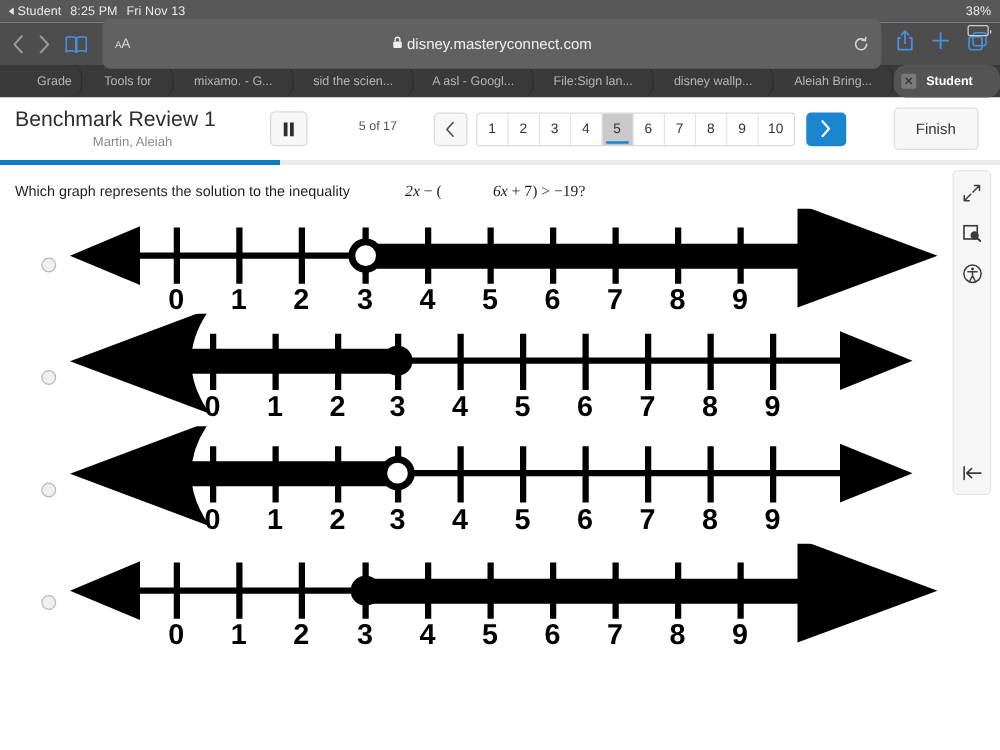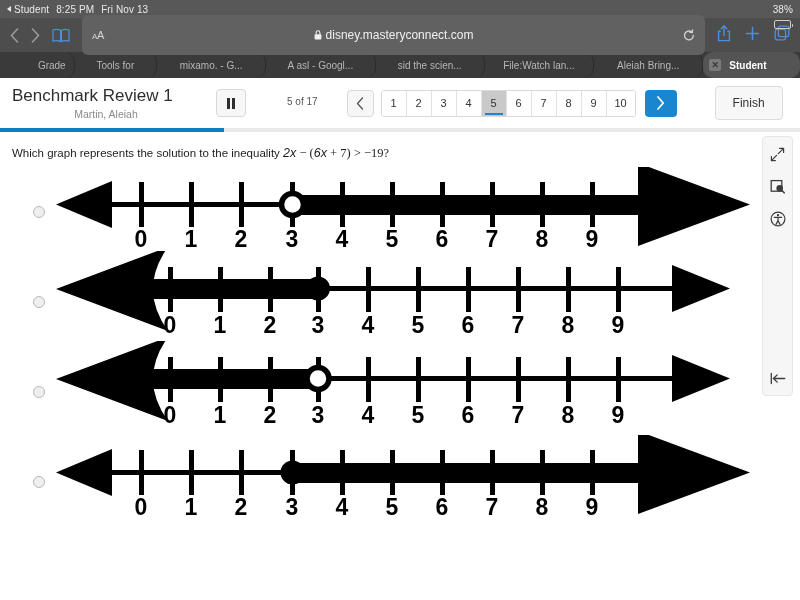--- a/index.html
+++ b/index.html
@@ -132,21 +132,21 @@
 
   
   .progress-track { height: 4px; background: #e9e9e9; width: 100%; }
   .progress-fill { height: 100%; background: #0d7dc4; }
 
   
   .content { position: relative; height: 463px; }
   .question {
     font-size: 11.5px; color: #1d1d1d; padding: 14px 0 0 12px;
   }
-  .question .math { font-family: Liberation Sans, sans-serif; font-style: italic; font-size: 12.5px; }
+  .question .math { font-family: Liberation Serif, serif; font-style: italic; font-size: 12.5px; margin-left: 41px; }
   .question .mathup { font-family: "Liberation Serif", serif; font-style: normal; font-size: 12.5px; }
 
   
   .options { margin-top: 6px; }
   .option { display: flex; align-items: center; height: 90px; position: relative; }
   .radio {
     width: 12px; height: 12px; border-radius: 50%;
     background: #efefef; border: 1px solid #b9b9b9;
     margin-left: 33px; flex: 0 0 auto;
   }
@@ -243,23 +243,24 @@
         <rect x="1.2" y="4.4" width="10.4" height="10.4" rx="2" stroke="currentColor" stroke-width="1.3" fill="none"></rect>
       </svg>
     </span>
   </div>
 </div>
 
 <div class="tabbar">
   <div class="tab">Grade</div>
   <div class="tab">Tools for</div>
   <div class="tab">mixamo. - G...</div>
+  <div class="tab">sid the scien...</div>
   <div class="tab">A asl - Googl...</div>
-  <div class="tab">sid the scien...</div>
-  <div class="tab">File:Watch lan...</div>
+  <div class="tab">File:Sign lan...</div>
+  <div class="tab">disney wallp...</div>
   <div class="tab">Aleiah Bring...</div>
   <div class="tab active">
     <span class="tab-close">✕</span>
     <span>Student</span>
   </div>
 </div>
 
 <div class="app-header">
   <div class="title-block">
     <div class="quiz-title">Benchmark Review 1</div>

